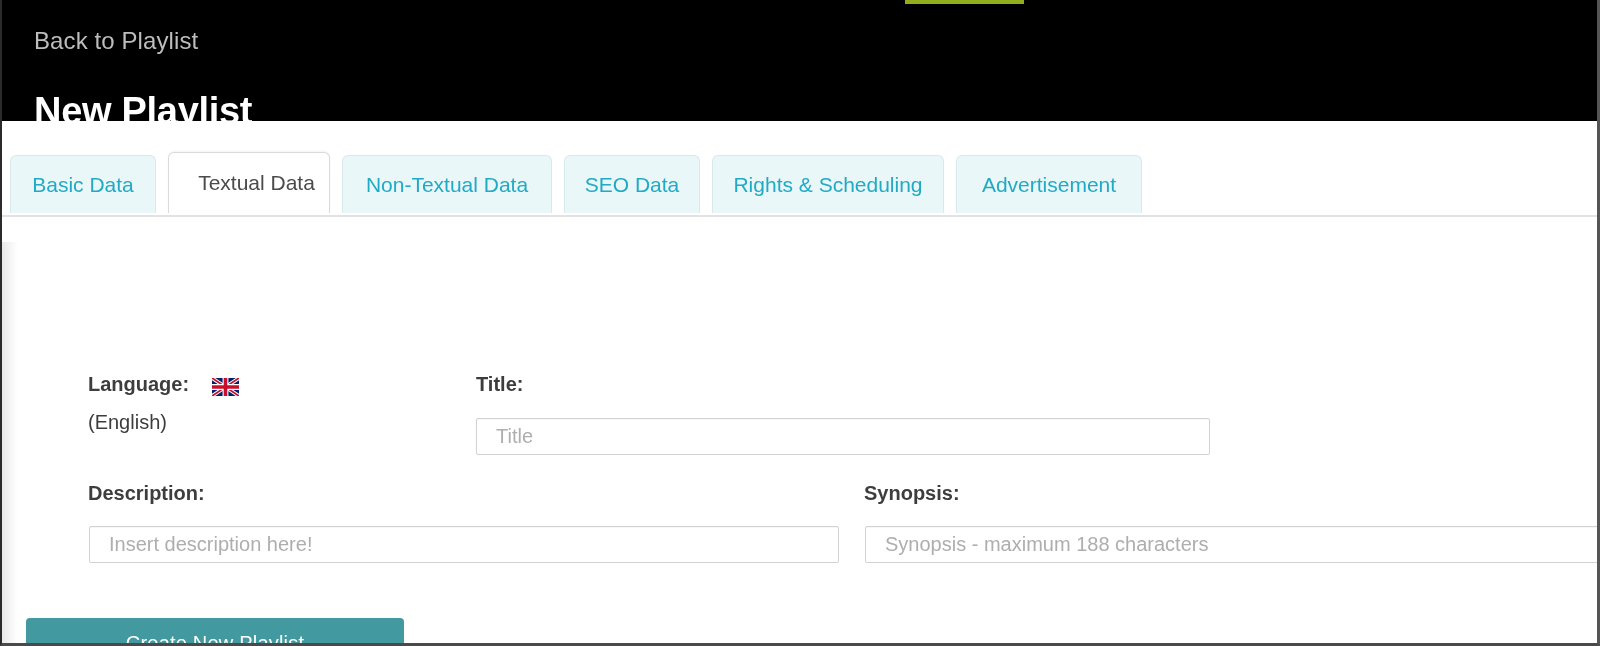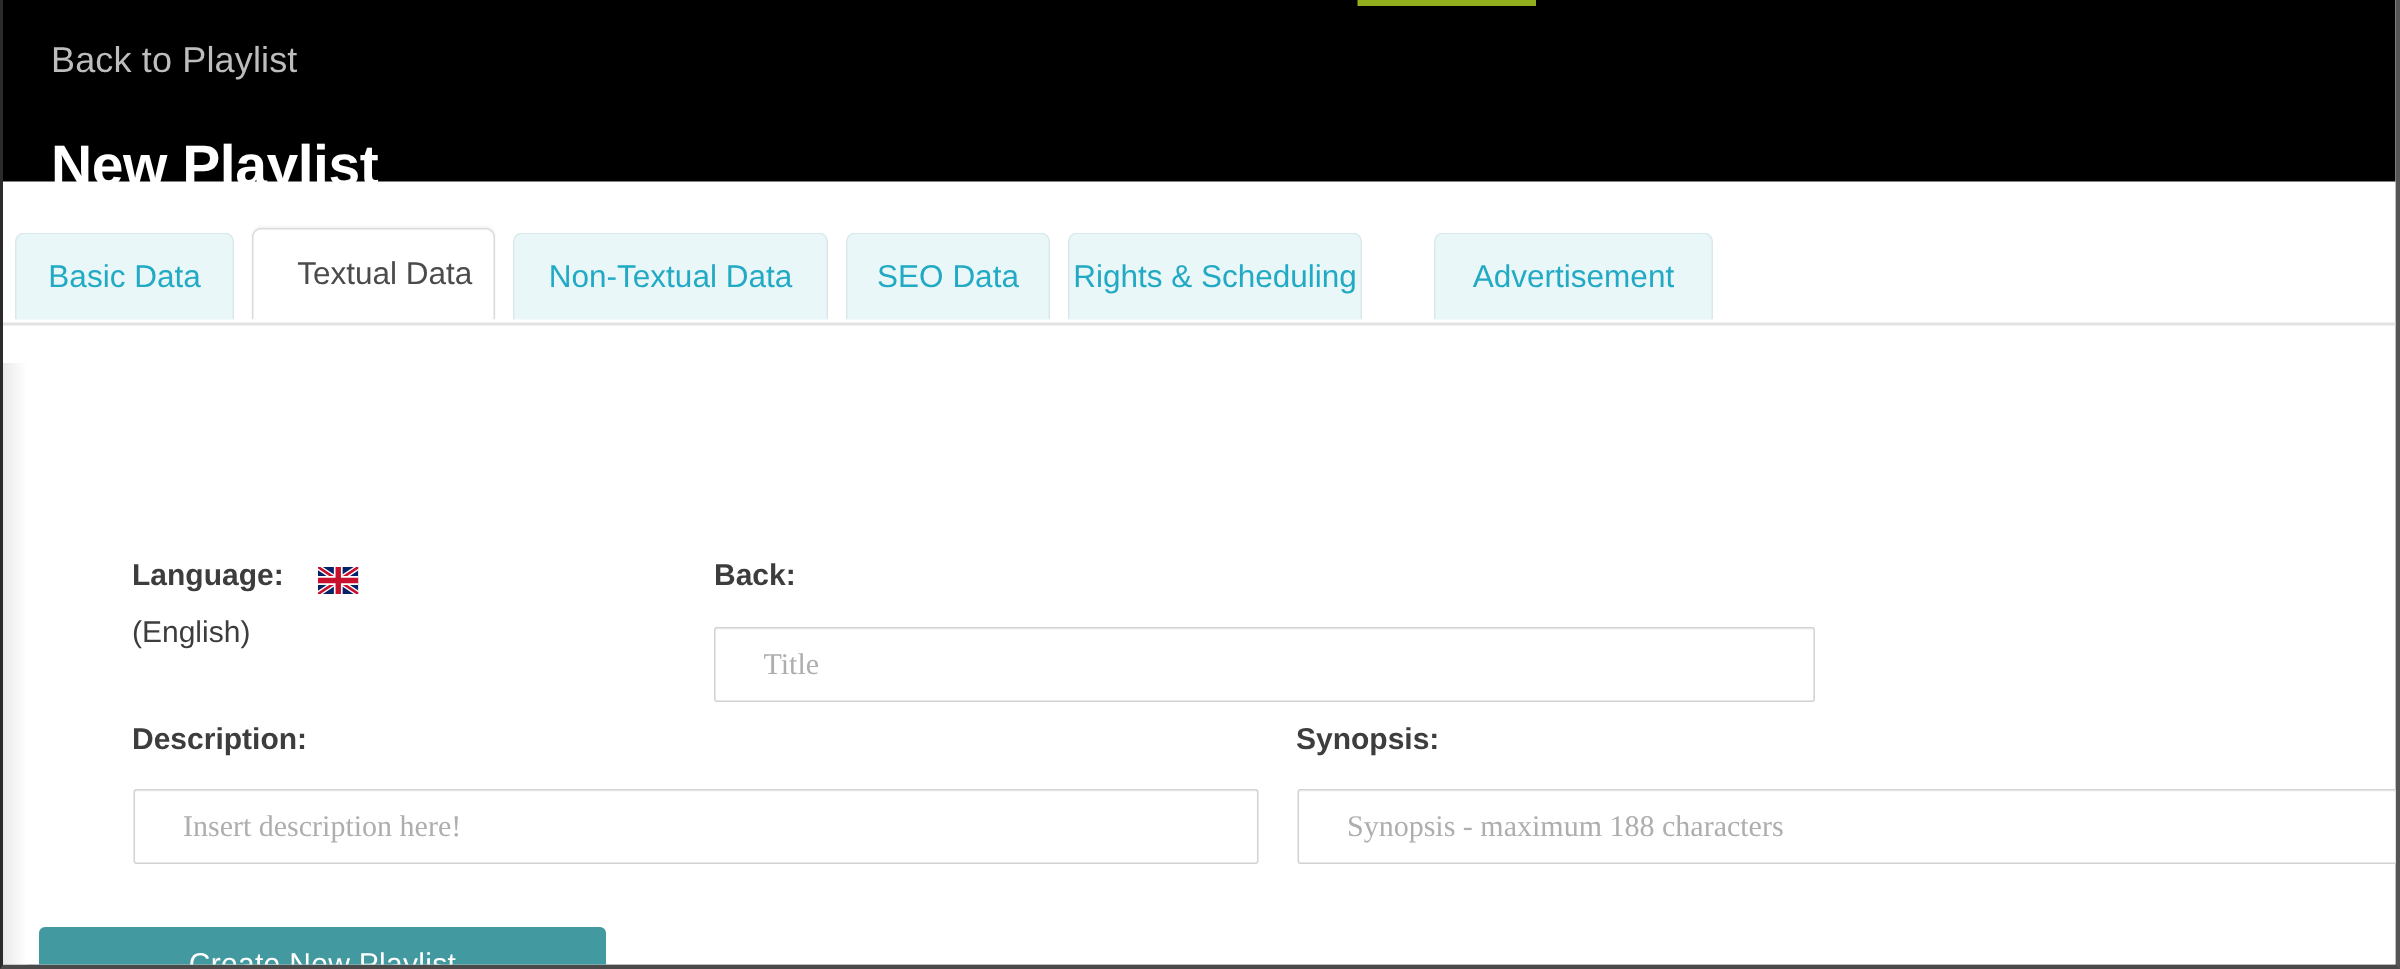--- a/index.html
+++ b/index.html
@@ -133,29 +133,29 @@
   .field-label {
     position: absolute;
     font-size: 20px;
     font-weight: bold;
     color: #3d3d3d;
     white-space: nowrap;
   }
 
   .text-input {
     position: absolute;
-    height: 50px;
+    height: 37px;
     border: 1px solid #d2d2d2;
     border-radius: 2px;
     background: #ffffff;
     font-size: 20px;
     color: #3d3d3d;
-    padding: 0 32px;
+    padding: 0 19px;
     outline: none;
-    font-family: Liberation Serif, serif;
+    font-family: Liberation Sans, sans-serif;
     box-shadow: inset 0 1px 1px rgba(0,0,0,0.035);
   }
   .text-input::placeholder { color: #aeaeae; }
 
   
   .lang-label {
     position: absolute;
     left: 86px; top: 155px;
     font-size: 20px;
     font-weight: bold;
@@ -223,21 +223,21 @@
       </div>
 
       <div class="tab" style="left:340px; width:210px;">
         <span>Non-Textual Data</span>
       </div>
 
       <div class="tab" style="left:562px; width:136px;">
         <span>SEO Data</span>
       </div>
 
-      <div class="tab" style="left:710px; width:196px;">
+      <div class="tab" style="left:710px; width:232px;">
         <span>Rights &amp; Scheduling</span>
       </div>
 
       <div class="tab" style="left:954px; width:186px;">
         <span>Advertisement</span>
       </div>
     </div>
 
     <div class="form-area">
 
@@ -248,21 +248,21 @@
             <rect width="60" height="40" fill="#012169"></rect>
             <path d="M0,0 L60,40 M60,0 L0,40" stroke="#ffffff" stroke-width="8"></path>
             <path d="M0,0 L60,40 M60,0 L0,40" stroke="#C8102E" stroke-width="4"></path>
             <path d="M30,0 L30,40 M0,20 L60,20" stroke="#ffffff" stroke-width="13"></path>
             <path d="M30,0 L30,40 M0,20 L60,20" stroke="#C8102E" stroke-width="8"></path>
           </svg>
         </span>
       </div>
       <div class="lang-sub">(English)</div>
 
-      <div class="field-label" style="left:474px; top:155px;">Back:</div>
+      <div class="field-label" style="left:474px; top:155px;">Title:</div>
       <input class="text-input" type="text" style="left: 474px; top: 200px; width: 734px;" placeholder="Title">
 
       <div class="field-label" style="left:86px; top:264px;">Description:</div>
       <input class="text-input" type="text" style="left: 87px; top: 308px; width: 750px;" placeholder="Insert description here!">
 
       <div class="field-label" style="left:862px; top:264px;">Synopsis:</div>
       <input class="text-input" type="text" style="left: 863px; top: 308px; width: 760px;" placeholder="Synopsis - maximum 188 characters">
 
       <button class="primary-btn">Create New Playlist</button>
     </div>

